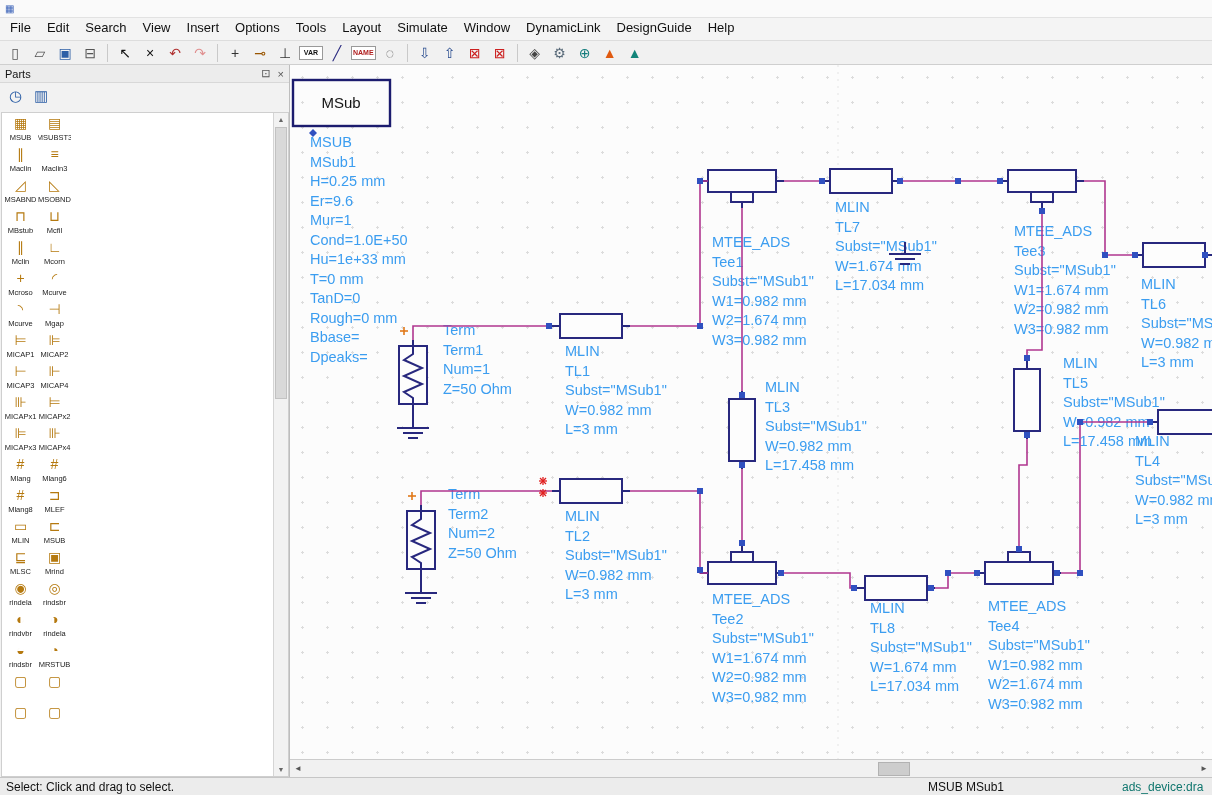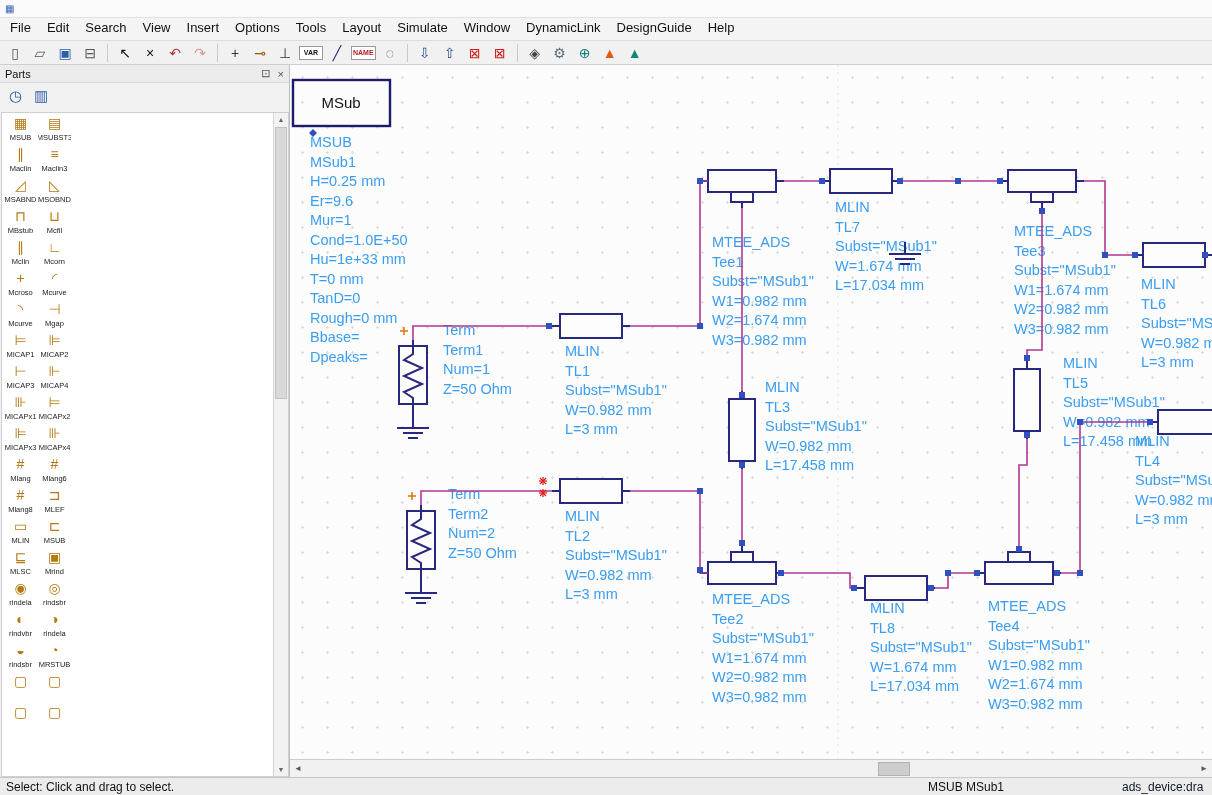--- a/index.html
+++ b/index.html
@@ -60,21 +60,21 @@
   #h-scroll{position:absolute;left:0;right:0;bottom:0;height:17px;background:#f1f1f1;border-top:1px solid #cccccc}
   .hs-arrow{position:absolute;top:0;width:16px;height:16px;display:flex;align-items:center;justify-content:center;
             font-size:8px;color:#555}
   #hs-left{left:0}#hs-right{right:0}
   #hs-thumb{position:absolute;left:588px;width:30px;top:2px;height:12px;background:#cdcdcd;border:1px solid #b2b2b2}
 
   
   #statusbar{height:18px;box-sizing:border-box;position:relative;background:#ececec;border-top:1px solid #c6c6c6;font-size:12px}
   #status-left{position:absolute;left:6px;top:2px}
   #status-comp{position:absolute;left:928px;top:2px}
-  #status-right{position:absolute;left:1122px;top:2px;color:#0f172a;white-space:nowrap}
+  #status-right{position:absolute;left:1122px;top:2px;color:#0f766e;white-space:nowrap}
 
   
   #schematic text{font-family:"Liberation Sans",sans-serif}
   .lbl{font-size:14.5px;fill:#3b9df0}
   .msubtxt{font-size:15px;fill:#151515;text-anchor:middle}
   .selbox{fill:none;stroke:#1c1c6e;stroke-width:2.4}
   .sym{stroke:#28287e;stroke-width:2;fill:none}
   .symf{stroke:#28287e;stroke-width:2;fill:#fdfdfd}
   .wire{stroke:#b0368f;stroke-width:1.6;fill:none}
   .nodesq{fill:#3050c0;stroke:none}

